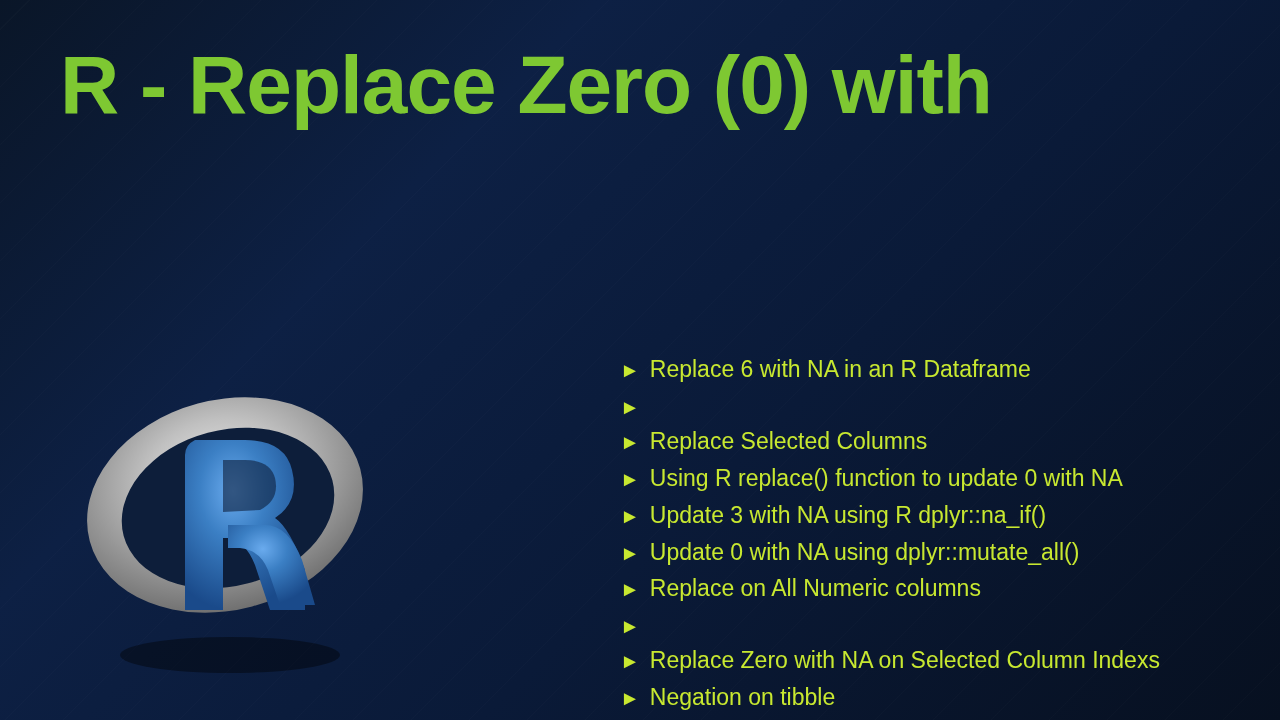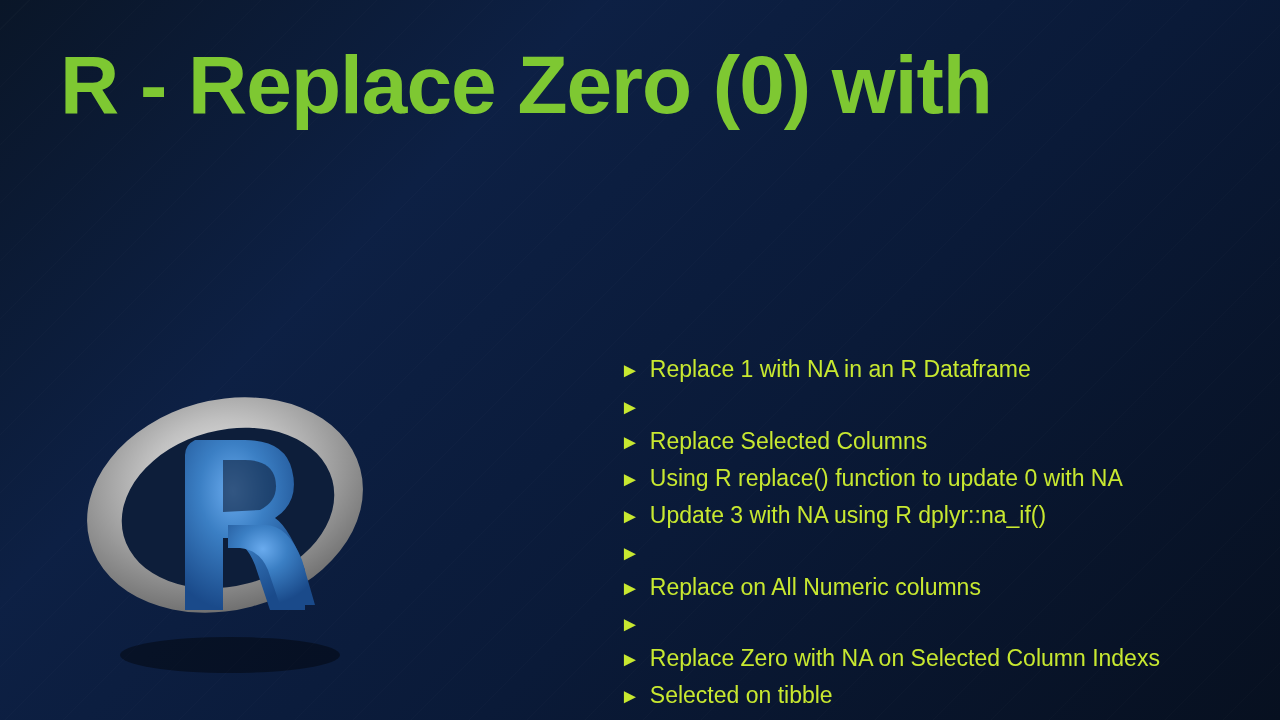--- a/index.html
+++ b/index.html
@@ -144,51 +144,52 @@
       <path d="M153 100 L175 100 Q200 100 205 118 Q210 140 190 150 L153 152 Z" fill="#0d1e3a" opacity="0.6"></path>
 
       <path d="M158 165 L195 165 Q218 165 232 200 L245 245 L210 245 L198 210 Q190 190 170 188 L158 188 Z" fill="url(#blueGrad)"></path>
     </svg>
   </div>
 
   <div class="content-list">
     <ul>
       <li>
         <span class="arrow">►</span>
-        <span>Replace 1 with NA in an R Dataframe</span>
+        <span>Replace 6 with NA in an R Dataframe</span>
       </li>
       <li>
         <span class="arrow">►</span>
       </li>
       <li>
         <span class="arrow">►</span>
         <span>Replace Selected Columns</span>
       </li>
       <li>
         <span class="arrow">►</span>
         <span>Using R replace() function to update 0 with NA</span>
       </li>
       <li>
         <span class="arrow">►</span>
         <span>Update 3 with NA using R dplyr::na_if()</span>
       </li>
       <li>
         <span class="arrow">►</span>
+        <span>Update 0 with NA using dplyr::mutate_all()</span>
       </li>
       <li>
         <span class="arrow">►</span>
         <span>Replace on All Numeric columns</span>
       </li>
       <li>
         <span class="arrow">►</span>
       </li>
       <li>
         <span class="arrow">►</span>
         <span>Replace Zero with NA on Selected Column Indexs</span>
       </li>
       <li>
         <span class="arrow">►</span>
-        <span>Selected on tibble</span>
+        <span>Negation on tibble</span>
       </li>
     </ul>
   </div>
 
 </div>
 
 </body></html>

